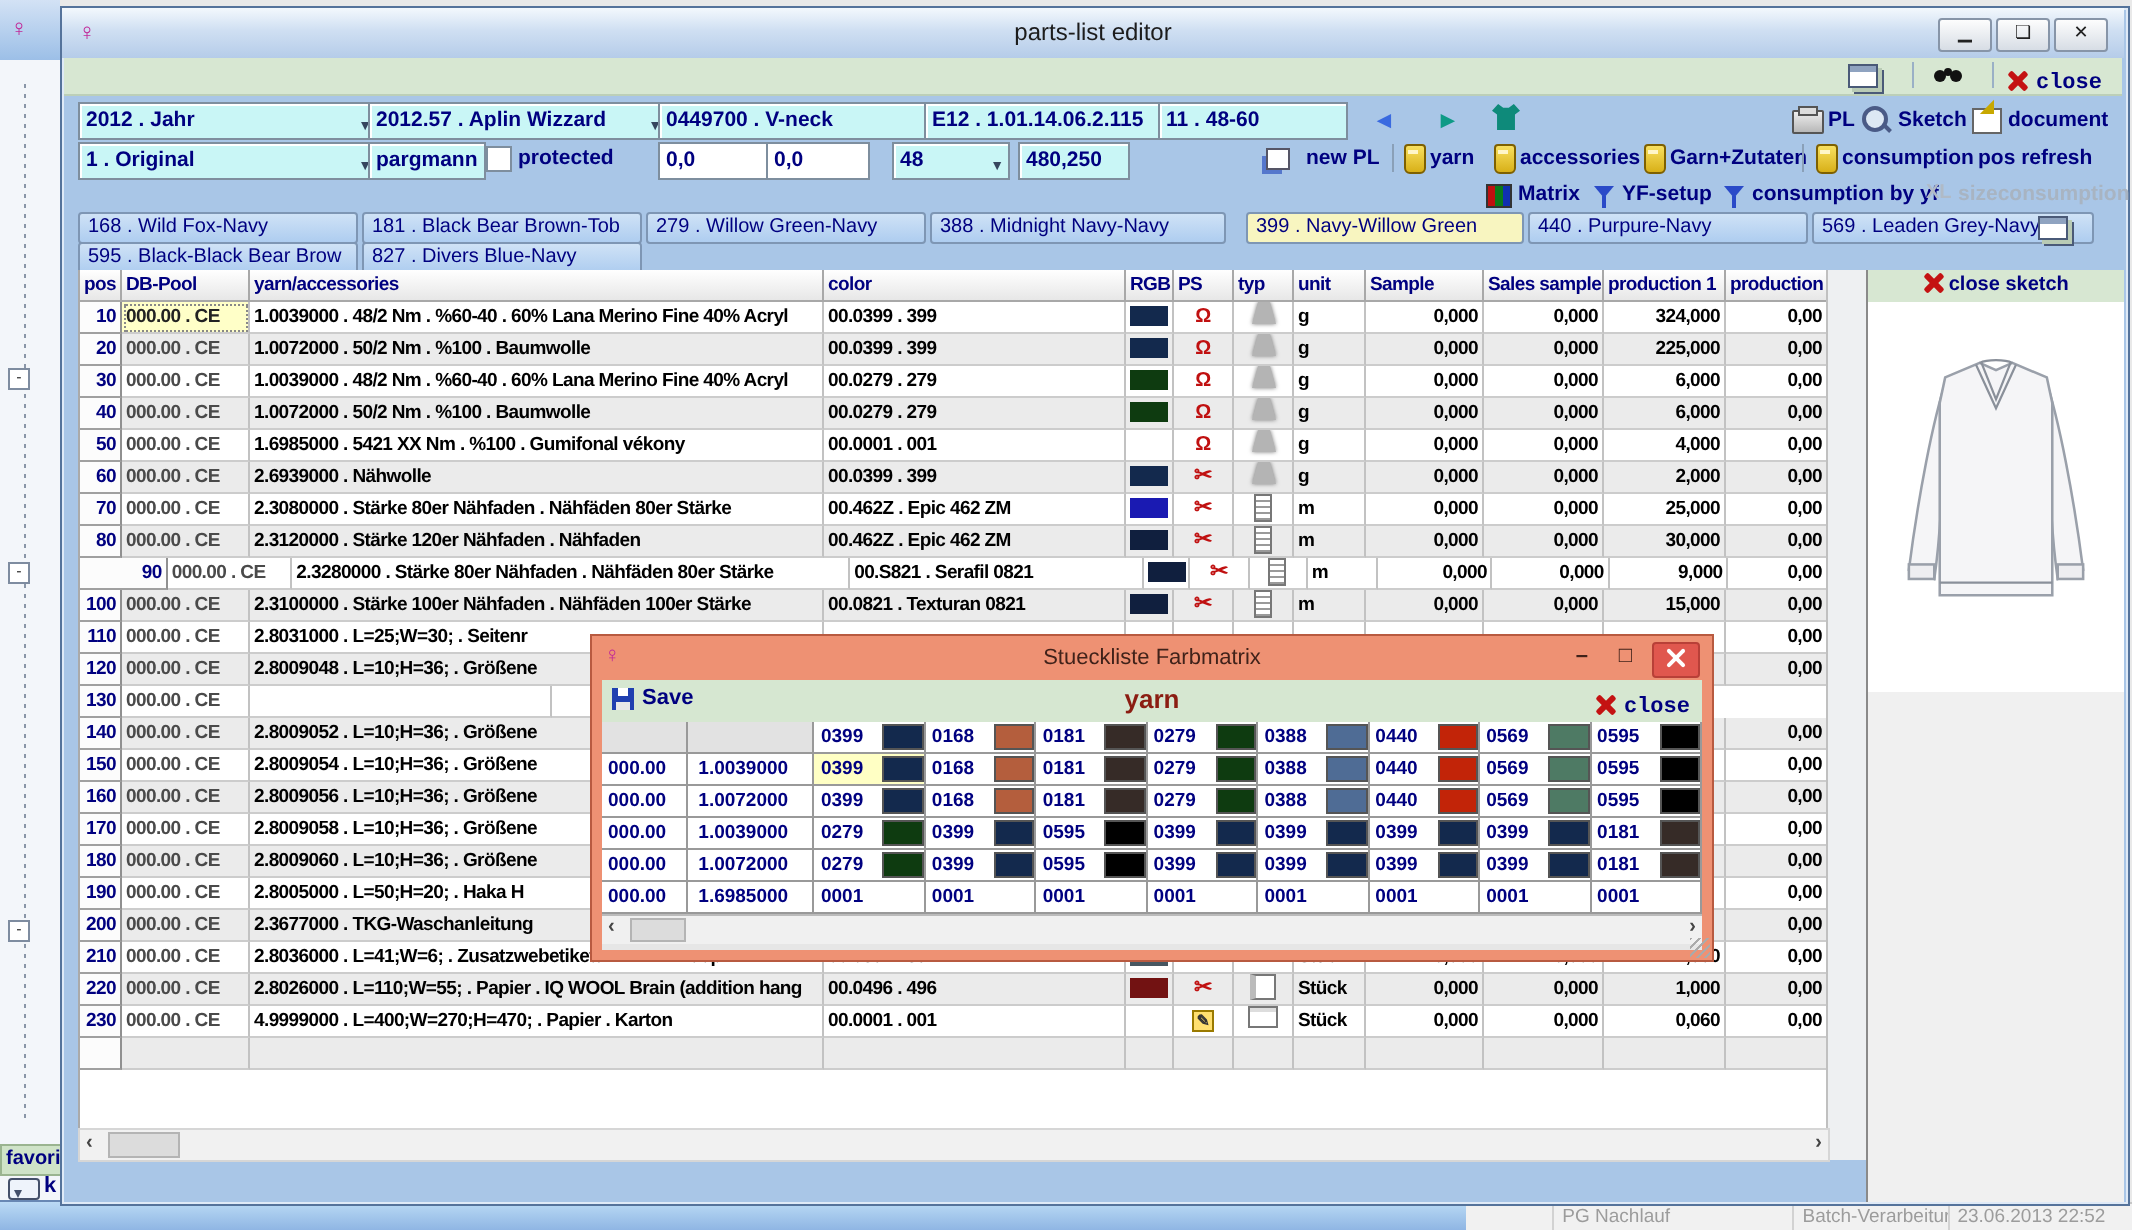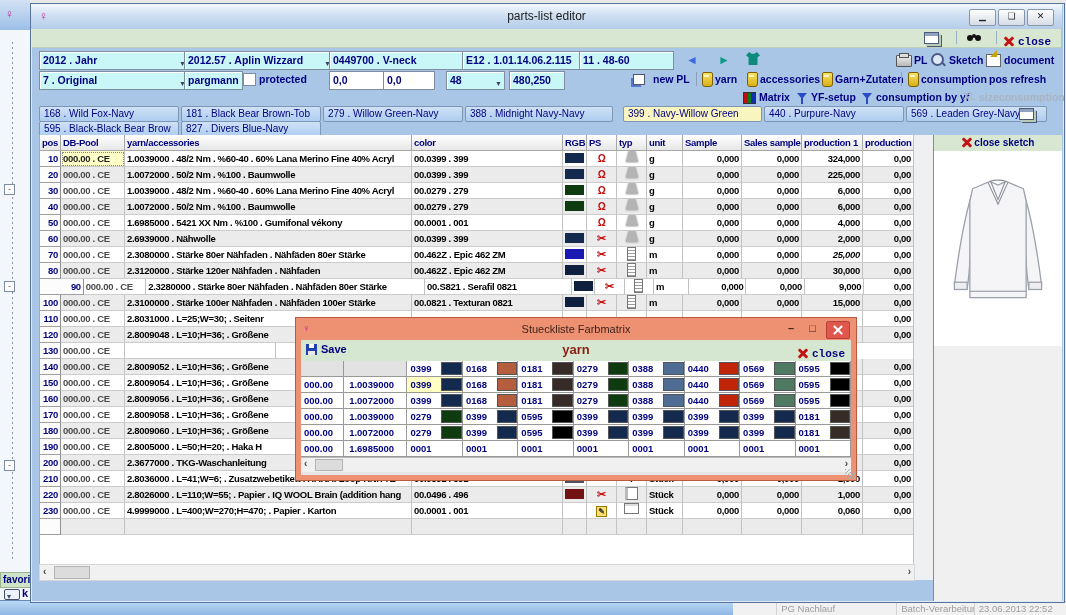--- a/index.html
+++ b/index.html
@@ -197,21 +197,21 @@
     <span class="arrow-g" style="left:687px;top:49px;color:#0e9a86;">►</span>
     <span class="i-shirt" style="left:715px;top:48px;"></span>
     <span class="i-print" style="left:865px;top:51px;"></span>
     <span class="tool-label" style="left:883px;top:49px;">PL</span>
     <span class="i-mag" style="left:900px;top:49px;"></span>
     <span class="tool-label" style="left:918px;top:49px;">Sketch</span>
     <span class="i-doc" style="left:955px;top:50px;"></span>
     <span class="tool-label" style="left:973px;top:49px;">document</span>
 
     <div class="combo" style="left:8px;top:67px;width:142px;">
-      <span>7 . Original</span><span class="carrot">▼</span>
+      <span>1 . Original</span><span class="carrot">▼</span>
     </div>
     <div class="field" style="left:153px;top:67px;width:51px;">pargmann</div>
     <span class="checkbox" style="left:212px;top:69px;"></span>
     <span class="tool-label" style="left:228px;top:68px;">protected</span>
     <div class="field white-f" style="left:298px;top:67px;width:47px;">0,0</div>
     <div class="field white-f" style="left:352px;top:67px;width:44px;">0,0</div>
     <div class="combo" style="left:415px;top:67px;width:51px;">
       <span>48</span><span class="carrot">▼</span>
     </div>
     <div class="field" style="left:478px;top:67px;width:48px;">480,250</div>
@@ -369,21 +369,21 @@
             <div class="cell c-desc" style="width: 287px;">2.3080000 . Stärke 80er Nähfaden . Nähfäden 80er Stärke</div>
             <div class="cell c-color" style="width: 151px;">00.462Z . Epic 462 ZM</div>
             <div class="cell c-rgb" style="width: 24px;">
               <div class="sw" style="background: rgb(26, 26, 178);"></div>
             </div>
             <div class="cell c-ps" style="width: 30px;"><span class="i-scis">✂</span></div>
             <div class="cell c-typ" style="width: 30px;"><span class="i-spool"></span></div>
             <div class="cell c-unit" style="width: 36px;">m</div>
             <div class="cell c-num" style="width: 59px;">0,000</div>
             <div class="cell c-num" style="width: 60px;">0,000</div>
-            <div class="cell c-num" style="width: 61px; font-style: italic;">25,000</div>
+            <div class="cell c-num" style="width: 61px;">25,000</div>
             <div class="cell c-num" style="width: 51px;">0,00</div>
           </div>
           <div class="trow alt">
             <div class="cell c-pos" style="width: 21px;">80</div>
             <div class="cell c-db" style="width: 64px;">000.00 . CE</div>
             <div class="cell c-desc" style="width: 287px;">2.3120000 . Stärke 120er Nähfaden . Nähfaden</div>
             <div class="cell c-color" style="width: 151px;">00.462Z . Epic 462 ZM</div>
             <div class="cell c-rgb" style="width: 24px;">
               <div class="sw" style="background: rgb(16, 31, 62);"></div>
             </div>

